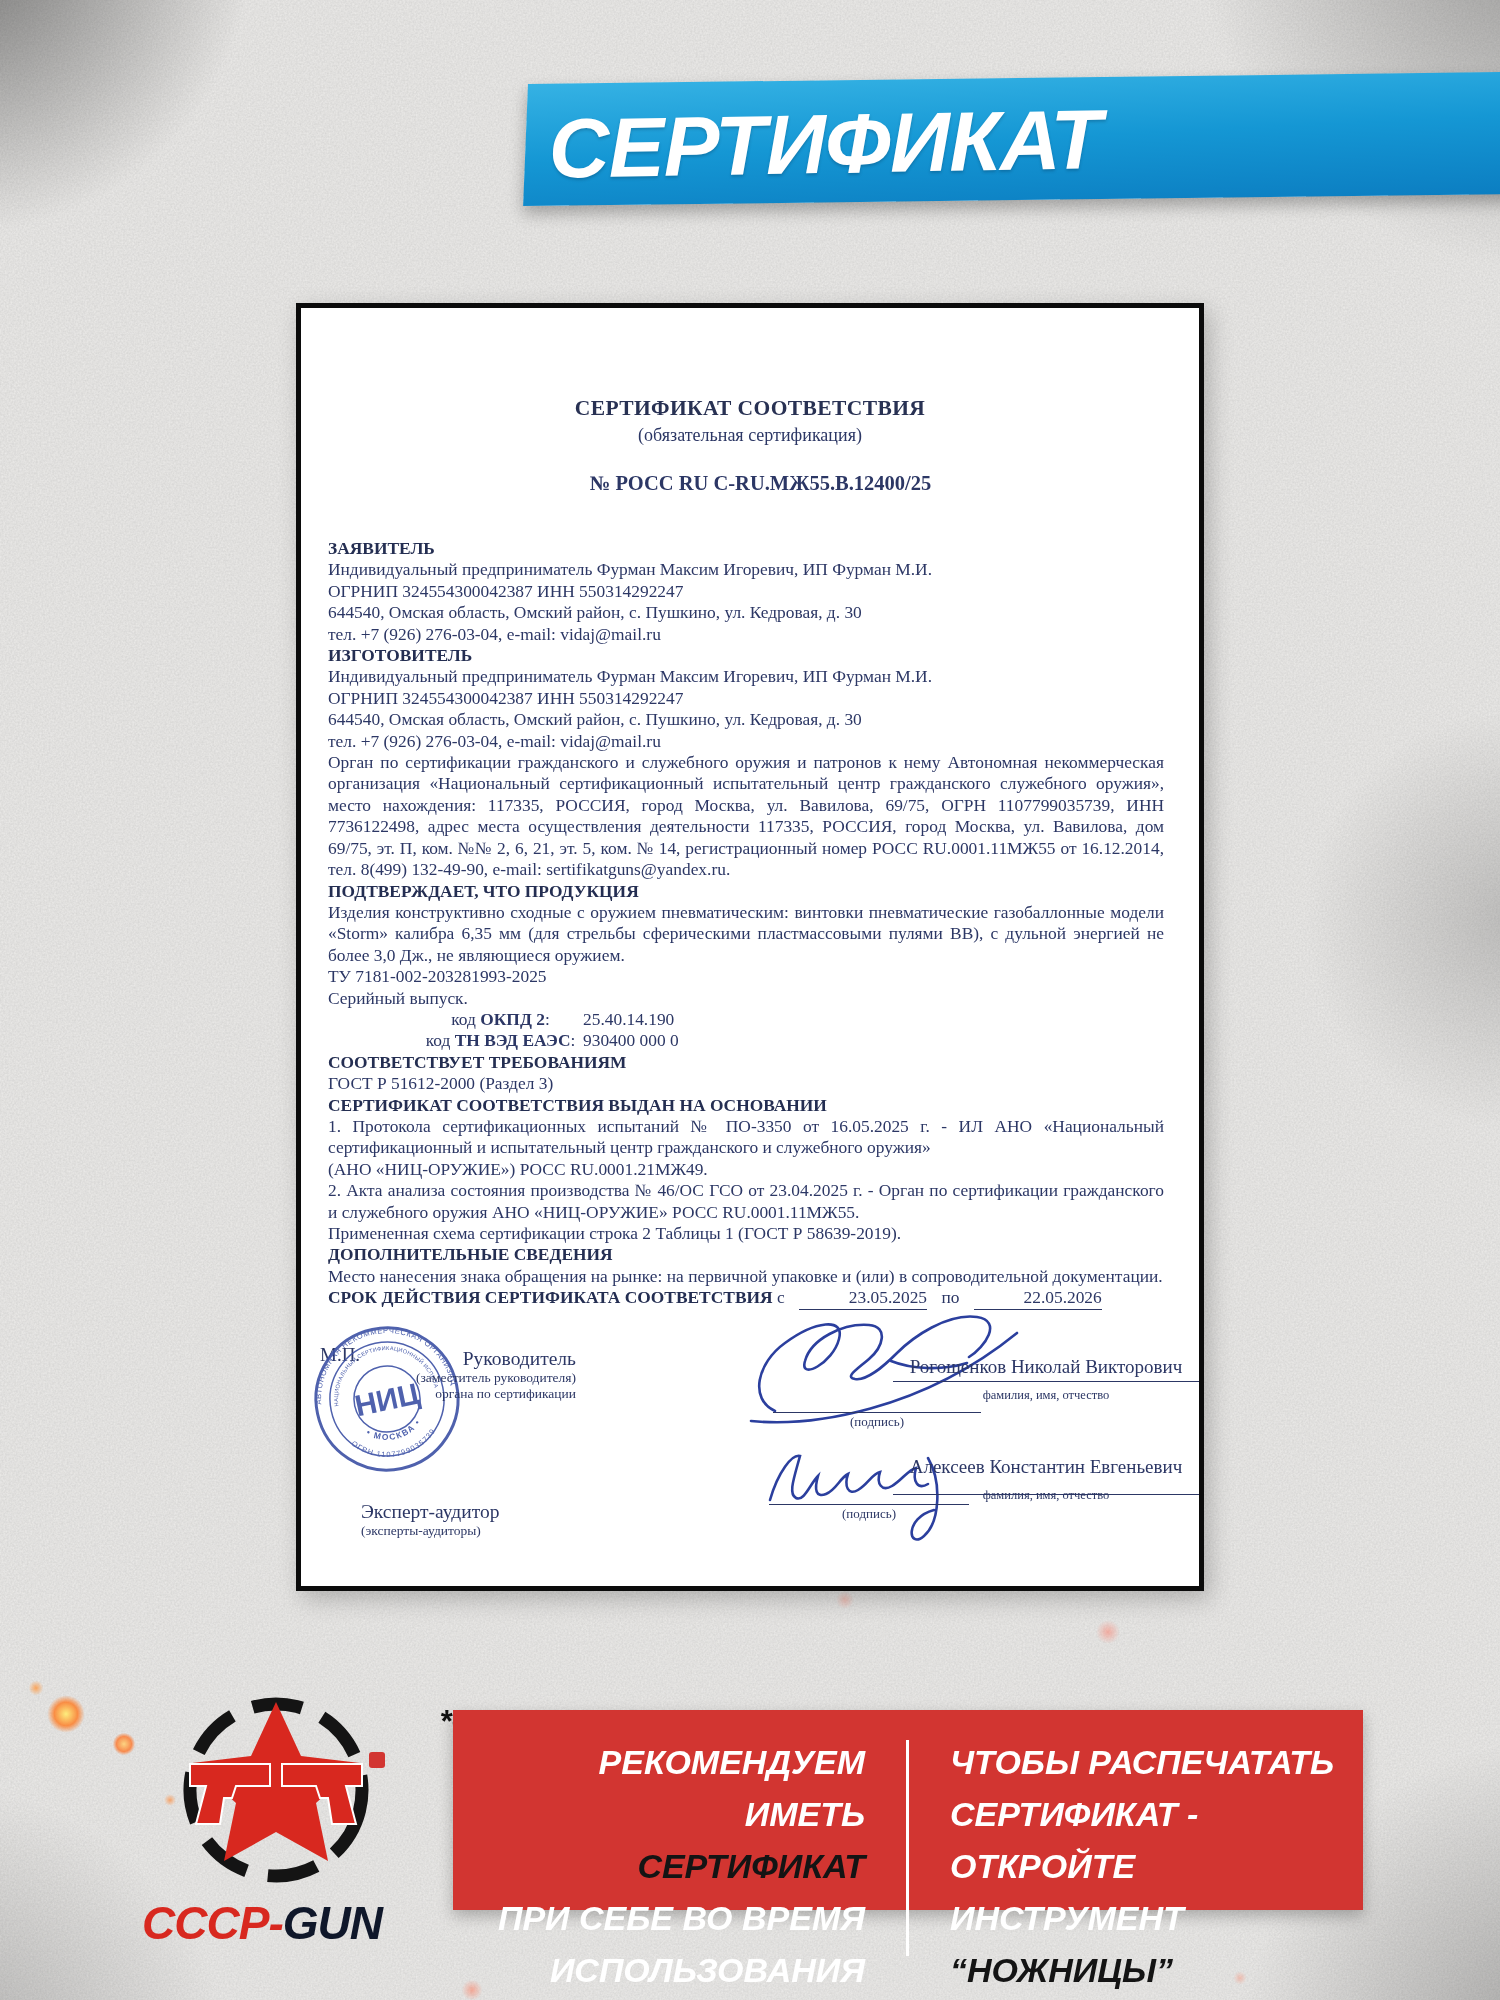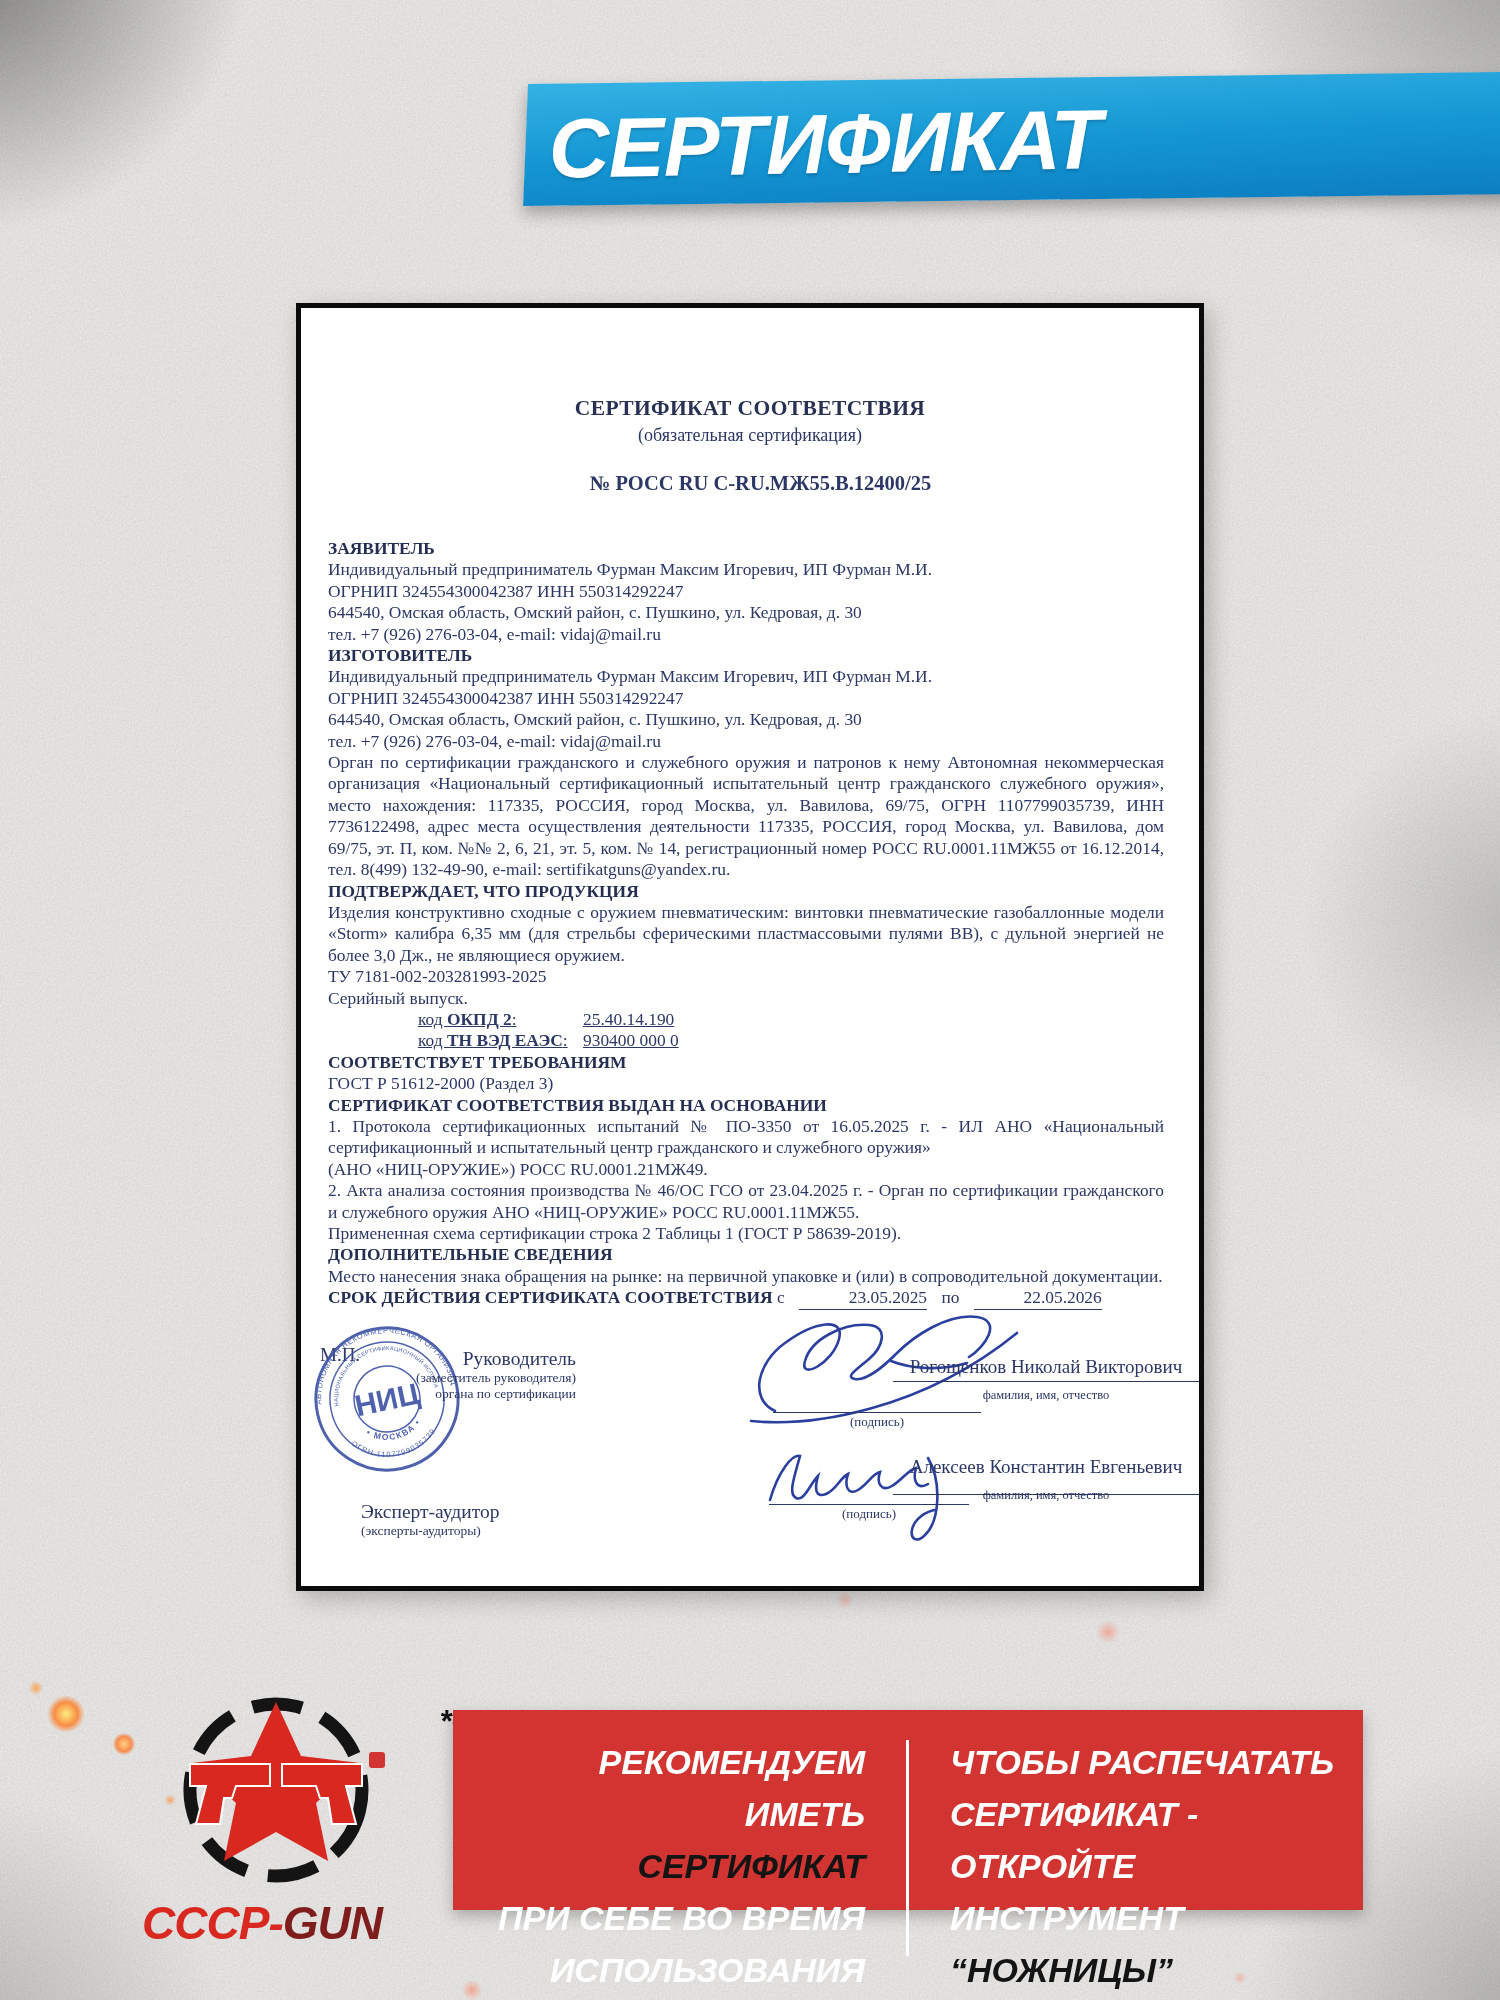--- a/index.html
+++ b/index.html
@@ -38,21 +38,21 @@
   .paper{position:absolute;left:296px;top:303px;width:908px;height:1288px;background:#ffffff;
     border:5px solid #0b0b0b;box-sizing:border-box;box-shadow:6px 8px 22px rgba(0,0,0,.22);color:#2c3765;}
   .cert-head{position:absolute;top:88px;left:0;right:0;text-align:center;}
   .cert-title{font-size:21.5px;font-weight:bold;letter-spacing:.4px;color:#283153;}
   .cert-subtitle{font-size:18px;margin-top:4px;}
   .cert-number{font-size:20.5px;font-weight:bold;margin-top:26px;margin-left:21px;}
 
   .cert-body{position:absolute;top:230px;left:27px;width:836px;font-size:17.4px;line-height:21.4px;text-align:justify;}
   .cert-body .h{font-weight:bold;text-align:left;color:#242e52;}
   .cert-body .ln{text-align:left;}
-  .code-row{display:flex;text-align:left;text-decoration:underline;}
+  .code-row{display:flex;text-align:center;}
   .code-label{margin-left:90px;width:165px;}
   .code-value{}
   .validity{text-align:left;white-space:nowrap;}
   .validity .h2{font-weight:bold;color:#242e52;}
   .date-u{display:inline-block;min-width:128px;text-align:right;border-bottom:1.6px solid #2c3765;margin:0 10px;}
 
   
   .mp{position:absolute;left:19px;top:1036px;font-size:19px;}
   .stamp{position:absolute;left:11px;top:1016px;width:150px;height:150px;transform:rotate(-12deg);opacity:.9;}
   .roles1{position:absolute;left:60px;top:1040px;width:215px;text-align:right;line-height:1.15;}
@@ -86,21 +86,21 @@
   .bb-left{left:20px;width:392px;text-align:right;}
   .bb-right{left:497px;width:400px;text-align:left;}
   .bb-black{color:#141414;}
   .bb-divider{position:absolute;left:453px;top:30px;width:3px;height:216px;background:#ffffff;}
 
   
   .logo-svg{position:absolute;left:166px;top:1678px;width:220px;height:220px;}
   .logo-text{position:absolute;left:92px;top:1896px;width:340px;text-align:center;
     font-family:"Liberation Sans",sans-serif;font-style:italic;font-weight:900;font-size:46px;letter-spacing:-1px;}
   .logo-text .red{color:#d8281f;}
-  .logo-text .blk{color:#7f1d1d;}
+  .logo-text .blk{color:#0f172a;}
 
   .stamp text{font-family:"Liberation Sans",sans-serif;}
 </style>
 </head>
 <body>
 
 <div class="stage">
 
   <svg class="texture" width="1500" height="2000">
     <filter id="noise">

